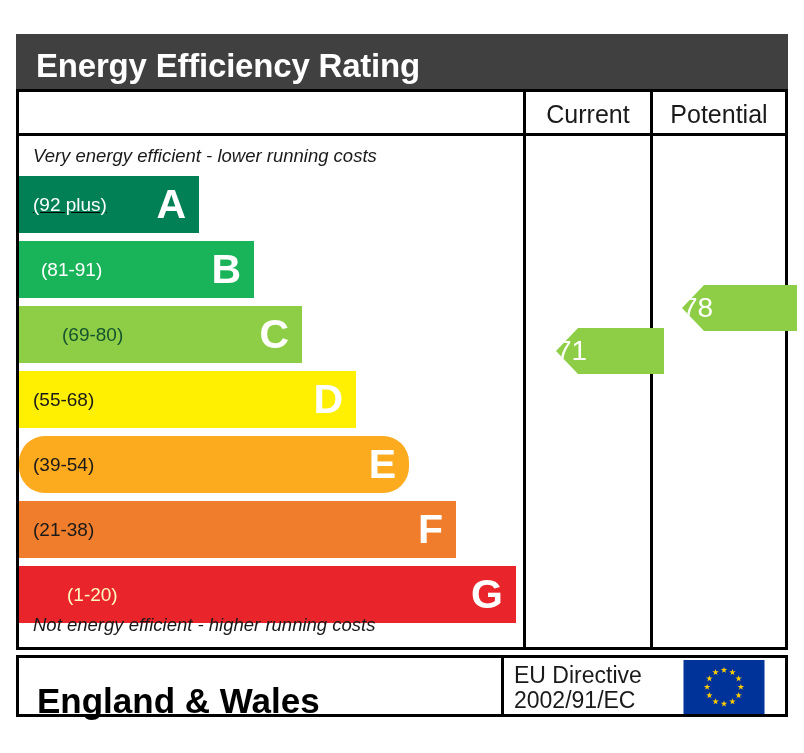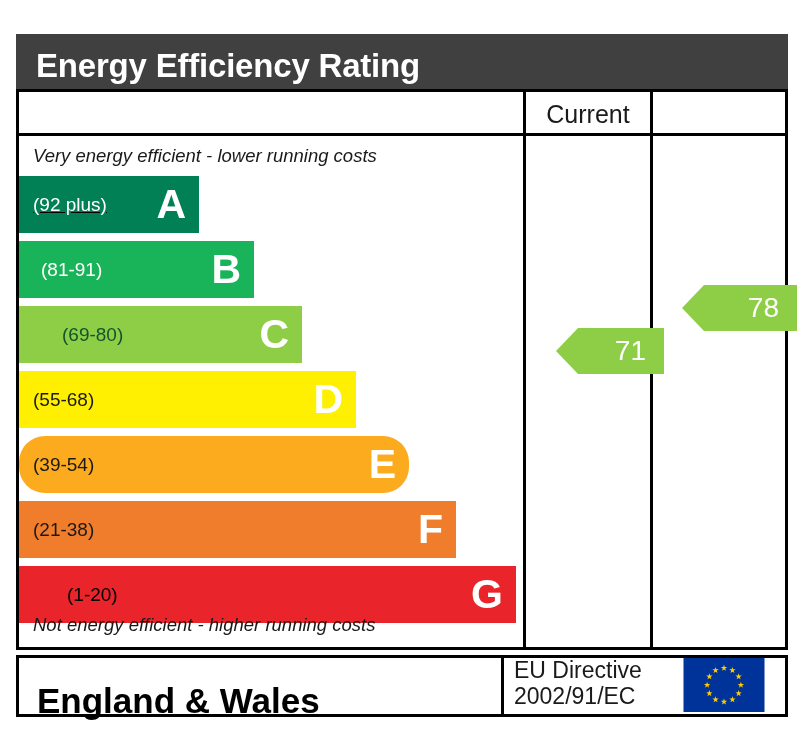--- a/index.html
+++ b/index.html
@@ -135,21 +135,20 @@
     top: 50%;
     transform: translateY(-52%);
   }
 
   
   .arrow {
     position: absolute;
     height: 46px;
     display: flex;
     align-items: center;
-    justify-content: flex-end;
     box-sizing: border-box;
     padding-right: 18px;
     color: #ffffff;
     font-size: 28px;
     clip-path: polygon(0% 50%, 22px 0%, 100% 0%, 100% 100%, 22px 100%);
   }
 
   
   .footer {
     position: absolute;
@@ -179,21 +178,21 @@
   .footer-right {
     position: absolute;
     left: 488px;
     top: 0;
     width: 284px;
     height: 62px;
     border: 3px solid #000;
     border-left: 0;
     box-sizing: border-box;
     display: flex;
-    align-items: flex-start;
+    align-items: flex-end;
     justify-content: space-between;
     padding: 0 6px 0 10px;
   }
   .eu-lines {
     font-size: 23px;
     line-height: 1.12;
     color: #1a1a1a;
     white-space: nowrap;
   }
   .eu-flag {
@@ -209,20 +208,21 @@
 <div id="epc">
 
   <div class="title-bar">
     <span class="title-text">Energy Efficiency Rating</span>
   </div>
 
   <div class="table-frame">
 
     <div class="header-row">
       <div class="col-head current">Current</div>
+      <div class="col-head potential">Potential</div>
     </div>
 
     <div class="col-divider d1"></div>
     <div class="col-divider d2"></div>
 
     <div class="body-area">
       <div class="caption top">Very energy efficient - lower running costs</div>
 
       <div class="bars" id="bars">
           <div class="bar" style="top: 0px; width: 180px; background: rgb(0, 128, 84); text-decoration: underline;">
@@ -243,21 +243,21 @@
           </div>
           <div class="bar" style="top: 260px; width: 390px; background: rgb(252, 170, 30); border-radius: 26px;">
             <span class="bar-range" style="color: rgb(26, 26, 26);">(39-54)</span>
             <span class="bar-letter" style="color: rgb(255, 255, 255);">E</span>
           </div>
           <div class="bar" style="top: 325px; width: 437px; background: rgb(239, 125, 43);">
             <span class="bar-range" style="color: rgb(26, 26, 26);">(21-38)</span>
             <span class="bar-letter" style="color: rgb(255, 255, 255);">F</span>
           </div>
           <div class="bar" style="top: 390px; width: 497px; background: rgb(233, 37, 43);">
-            <span class="bar-range" style="color: #000000; padding-left: 48px;">(1-20)</span>
+            <span class="bar-range" style="color: #fef9c3; padding-left: 48px;">(1-20)</span>
             <span class="bar-letter" style="color: rgb(255, 255, 255);">G</span>
           </div>
         </div>
 
       <div id="markers">
           <div class="arrow" style="left: 537px; top: 192px; width: 108px; background: rgb(141, 206, 70);">
             <span>71</span>
           </div>
           <div class="arrow" style="left: 663px; top: 149px; width: 115px; background: rgb(141, 206, 70);">
             <span>78</span>

